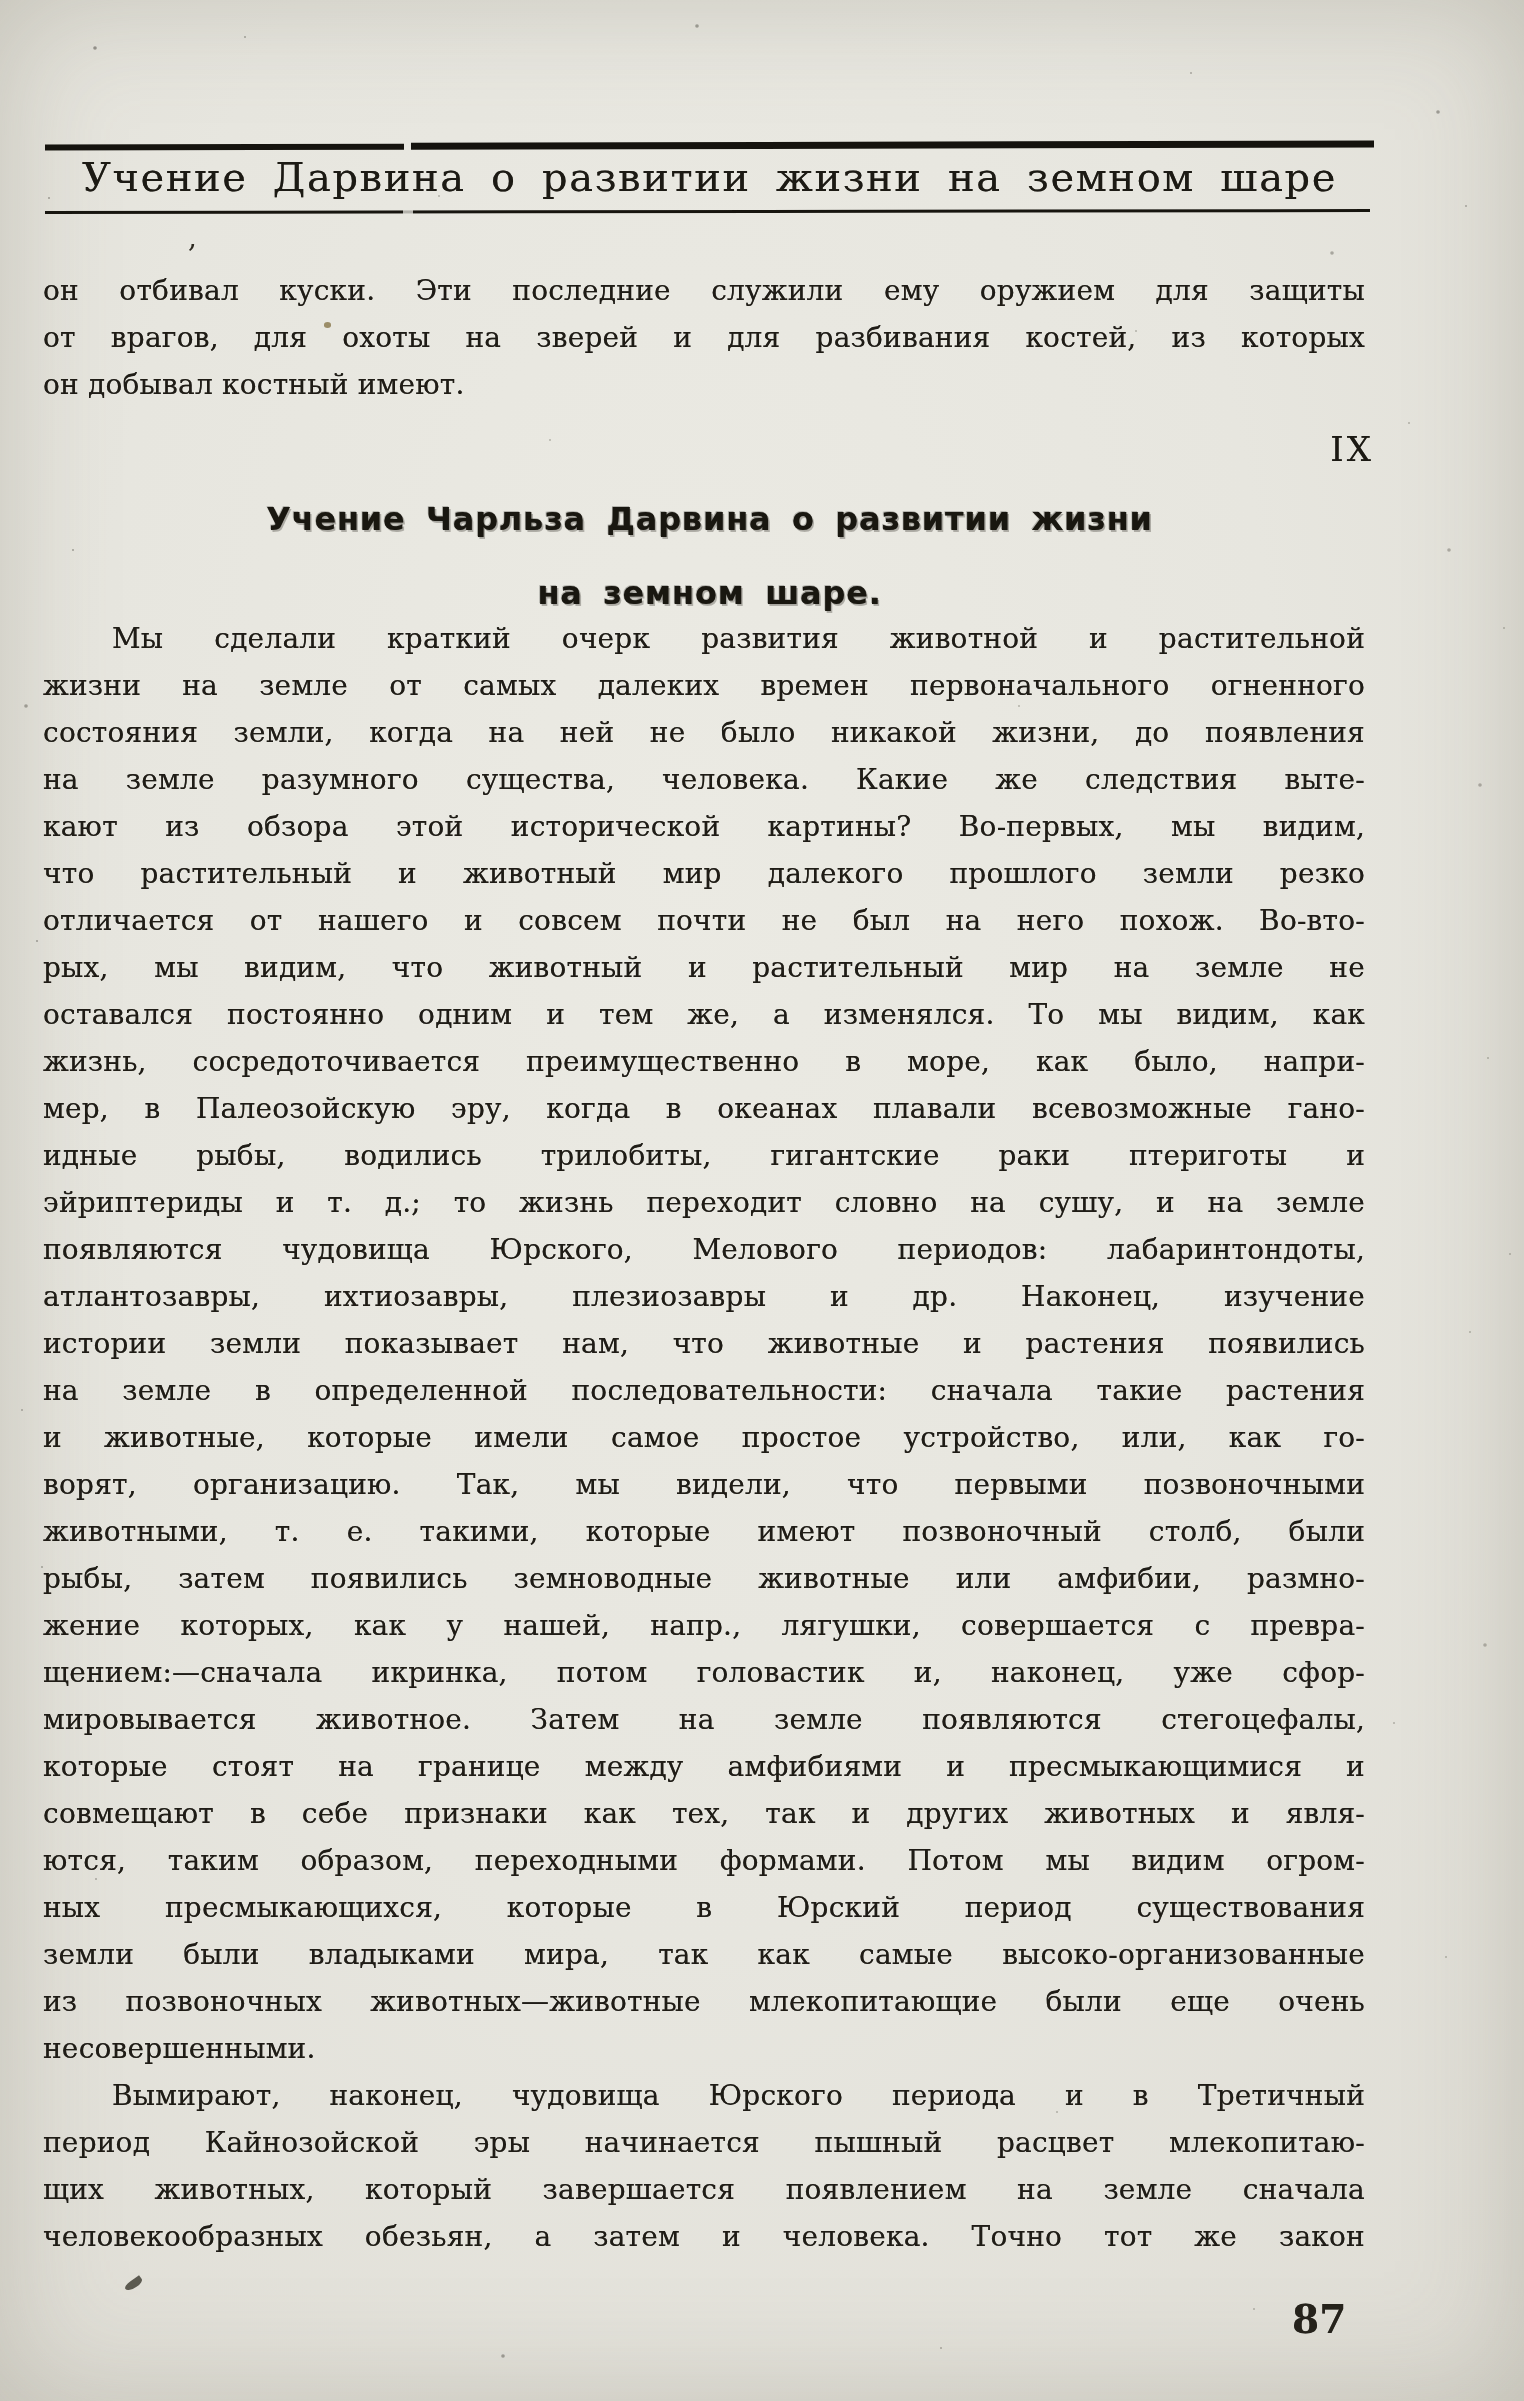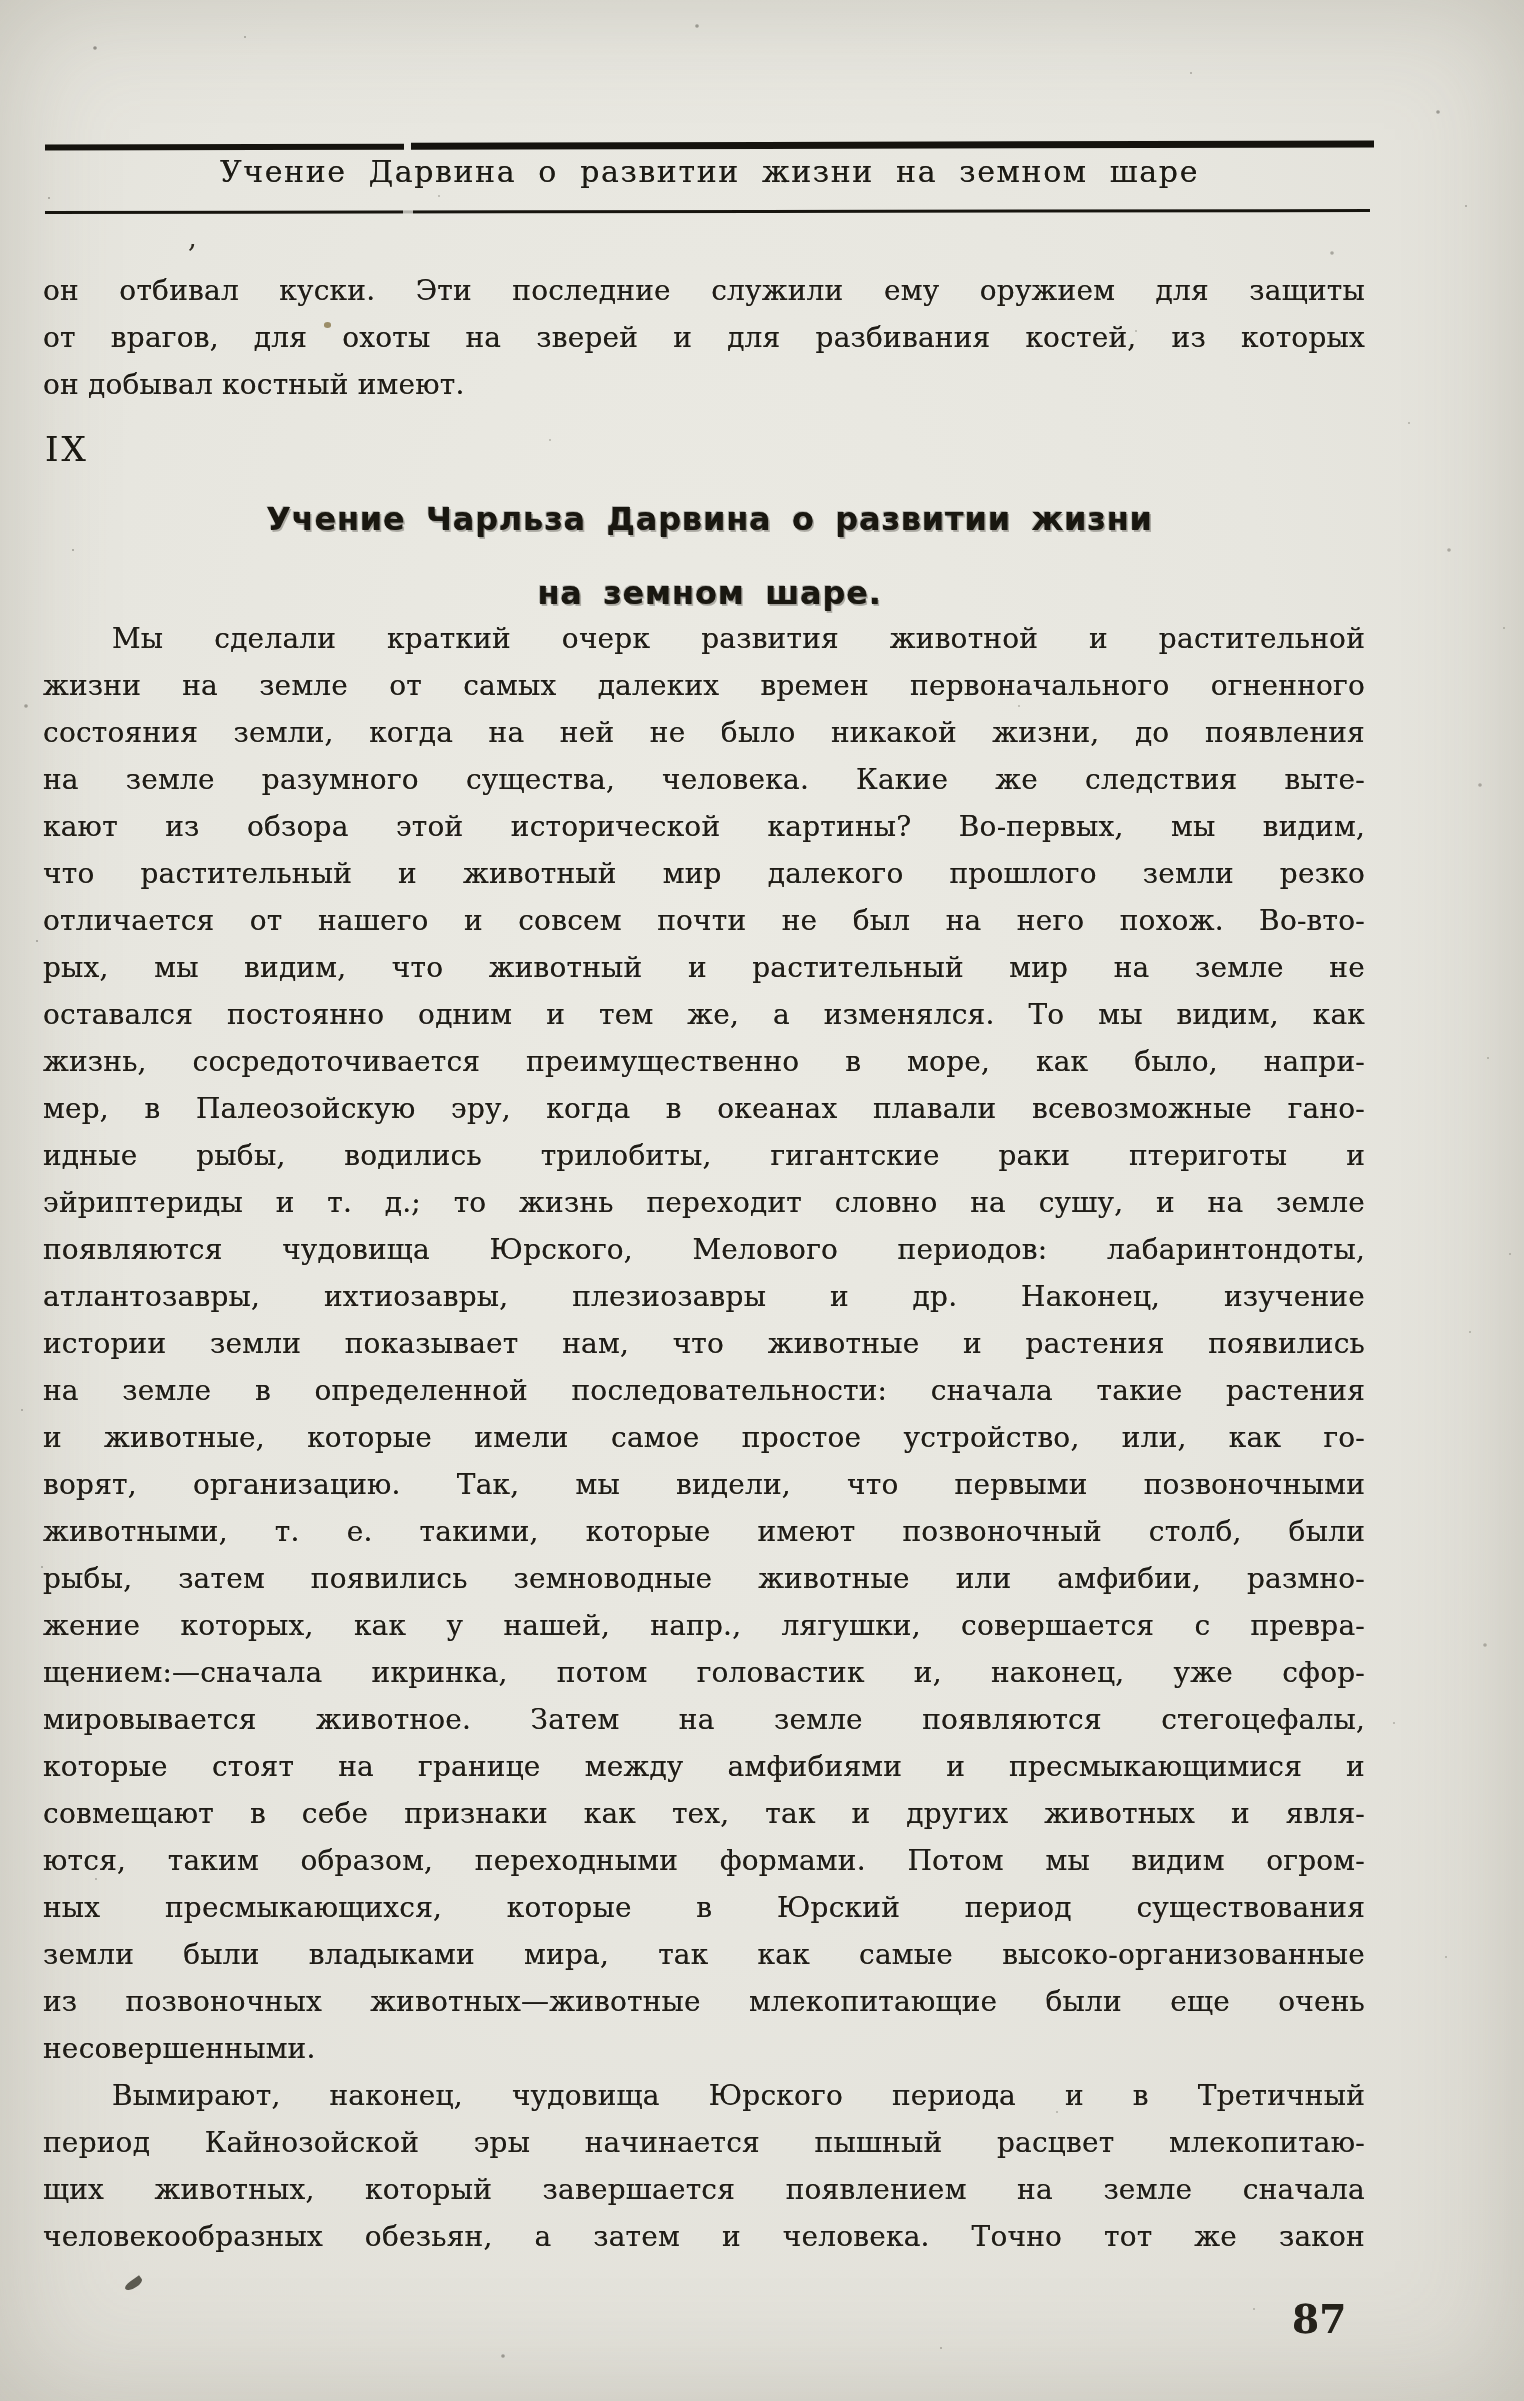--- a/index.html
+++ b/index.html
@@ -16,42 +16,42 @@
     content:"";position:absolute;inset:0;pointer-events:none;
     box-shadow:inset 0 0 117px rgba(115,110,95,.28);
   }
 
   
   .rule-thick{position:absolute;left:45px;top:143px;width:1329px;display:flex;gap:7px;transform:rotate(-0.12deg);}
   .rule-thick .seg1{height:5.5px;background:#15130e;flex:0 0 27%;}
   .rule-thick .seg2{height:6.3px;background:#15130e;flex:1;margin-top:-0.8px;}
   .running-header{
     position:absolute;left:45px;top:154px;width:1329px;text-align:center;
-    font-size:30px;letter-spacing:1.6px;word-spacing:11px;color:#1c1a14;
+    font-size:40px;letter-spacing:1.6px;word-spacing:11px;color:#1c1a14;
     text-shadow:0 0 0.5px rgba(25,22,16,.7);
   }
   .rule-thin{
     position:absolute;left:45px;top:210px;width:1325px;height:3.1px;transform:rotate(-0.08deg);
     background:linear-gradient(90deg,#17150f 0 27%,rgba(23,21,15,.25) 27% 27.8%,#17150f 27.8% 100%);
   }
 
   
   .intro{position:absolute;left:43px;top:267px;width:1322px;}
   .body-text{position:absolute;left:43px;top:615px;width:1322px;}
   .jline{
     font-size:28px;line-height:47px;letter-spacing:0.2px;
     text-align:justify;text-align-last:justify;
     white-space:normal;color:#1f1c16;
     text-shadow:0 0 0.5px rgba(22,20,15,.65);
   }
   .jline.indent{text-indent:69px;}
   .jline.para-end{text-align-last:left;}
 
   .section-number{
-    position:absolute;left:45px;top:429px;width:1329px;text-align:left;
+    position:absolute;left:45px;top:429px;width:1329px;text-align:right;
     font-size:34px;letter-spacing:3.1px;color:#1b1913;
     text-shadow:0 0 0.5px rgba(22,20,15,.65);
   }
   .section-title{
     position:absolute;left:45px;top:482px;width:1329px;text-align:center;
     font-family:"DejaVu Sans","Liberation Sans",sans-serif;
     font-weight:bold;font-size:32px;line-height:74px;
     letter-spacing:0.8px;word-spacing:8.6px;color:#191710;
     text-shadow:1.6px 1.6px 0 rgba(25,22,16,.28),-0.8px -0.8px 0 rgba(25,22,16,.22),0 0 0.8px rgba(25,22,16,.5);
   }

